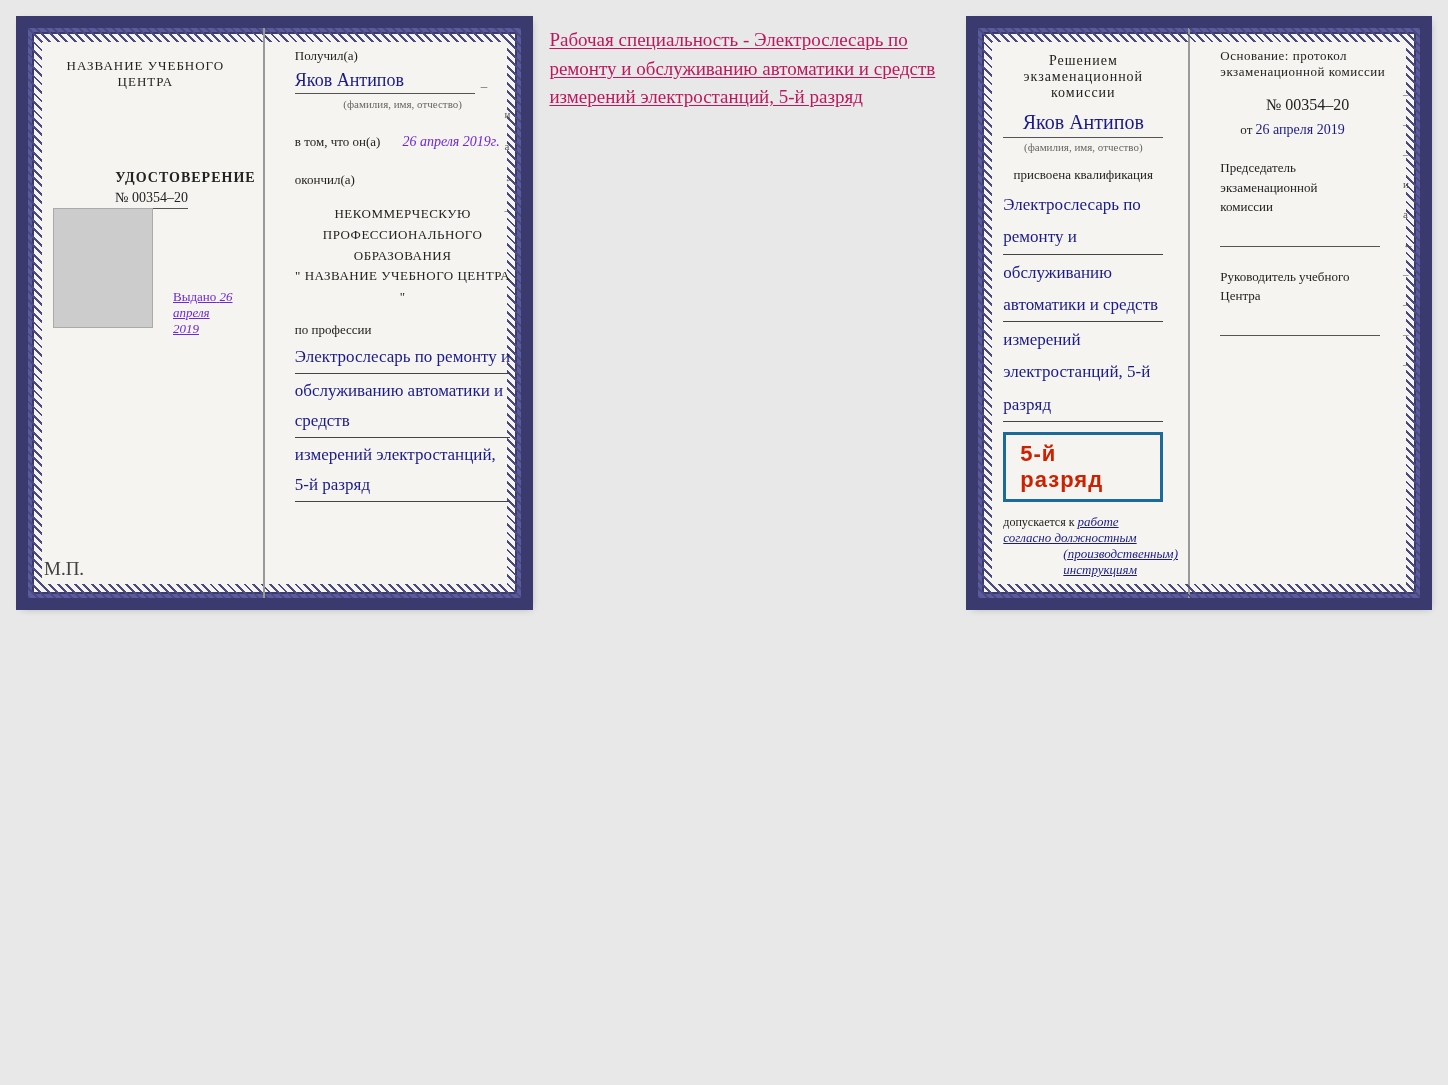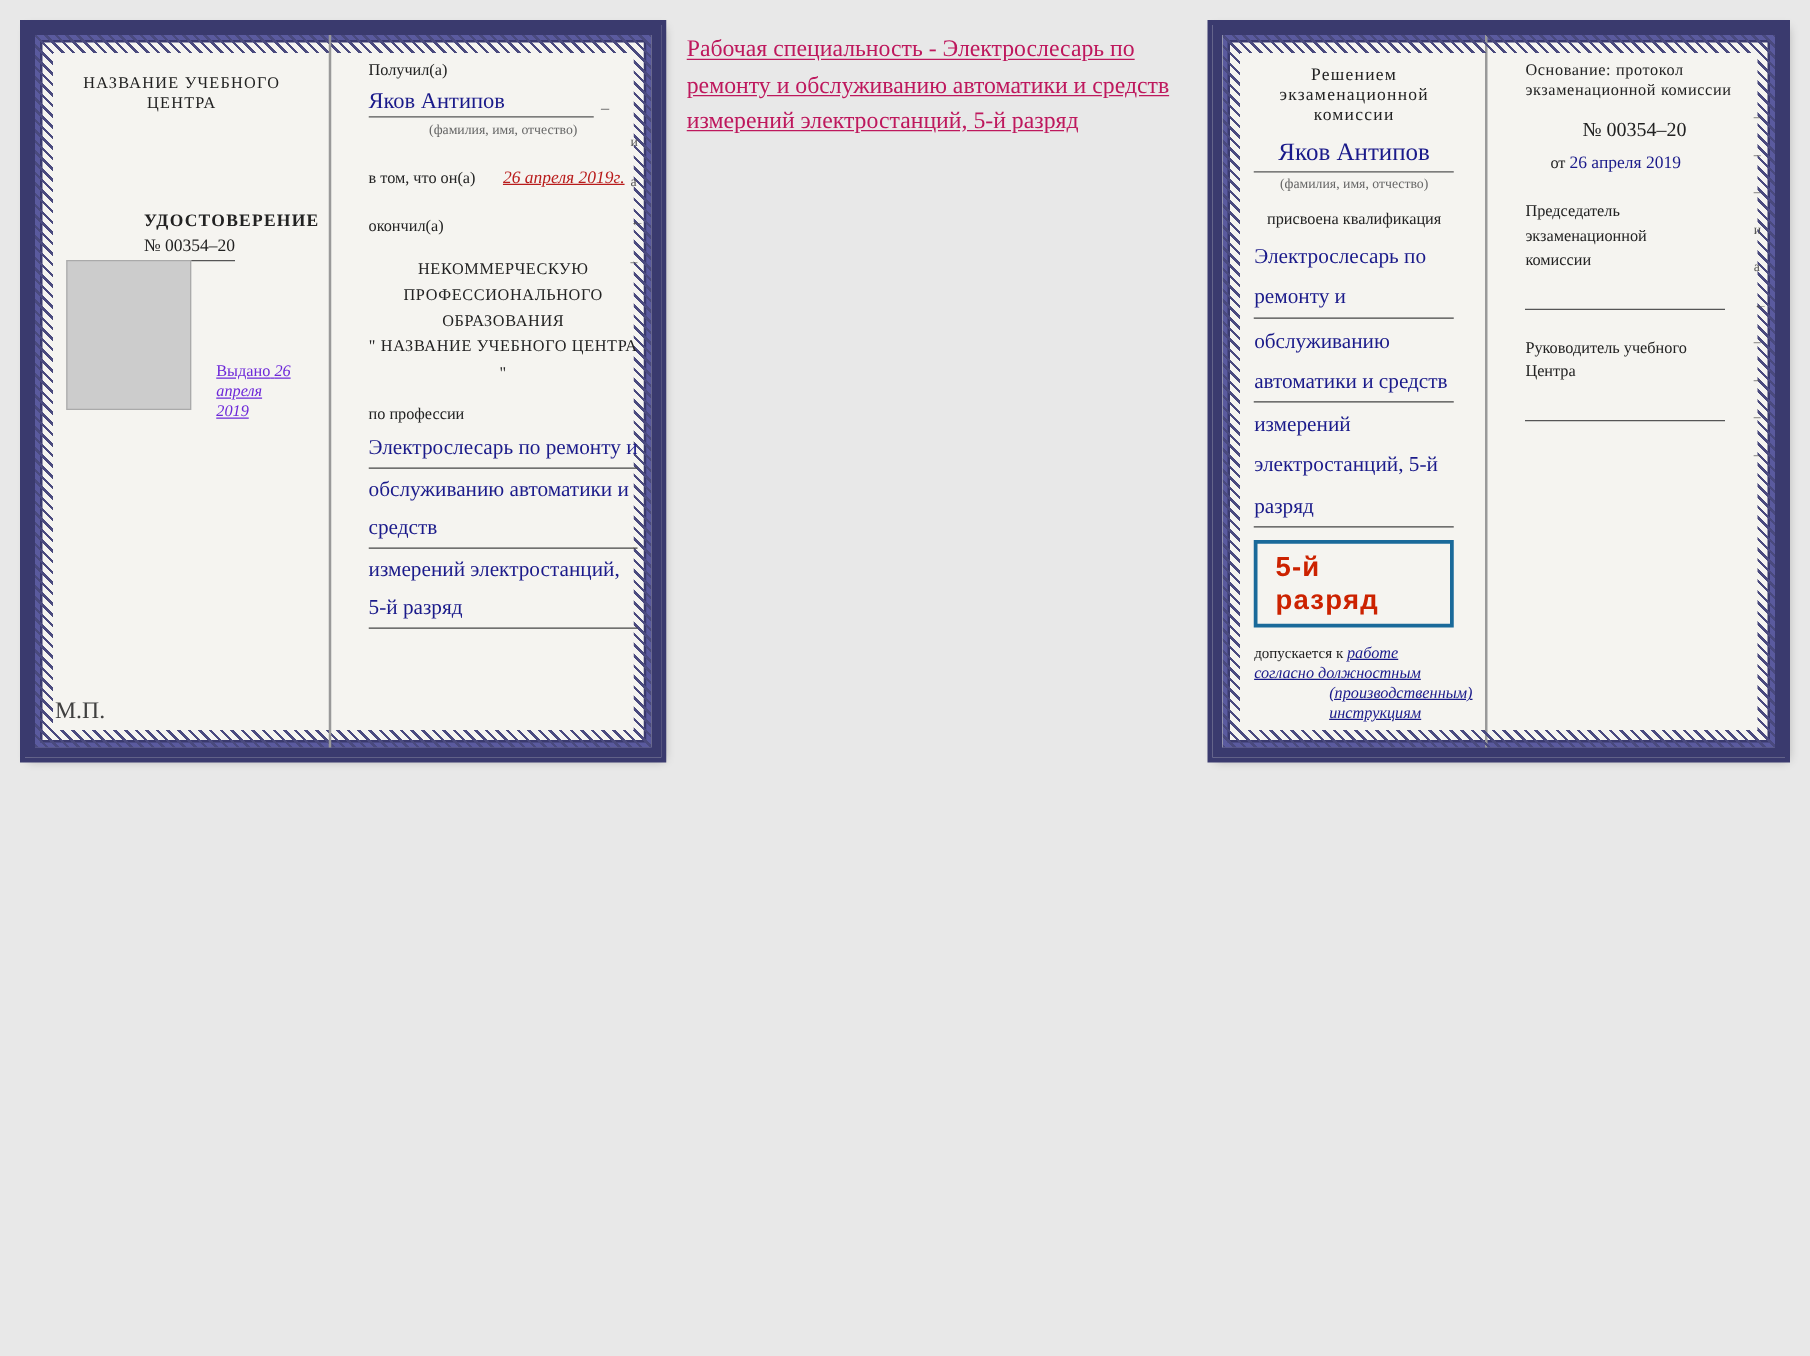--- a/index.html
+++ b/index.html
@@ -171,23 +171,22 @@
       font-size: 13px;
       color: #222;
       margin-bottom: 16px;
       flex-wrap: wrap;
       margin-top: 24px;
     }
 
     .handwritten-date {
       font-family: 'Segoe Script', 'Comic Sans MS', cursive;
       font-size: 14px;
-      color: #b91c1c;
+      color: #6d28d9;
       font-style: italic;
-      text-decoration: underline;
       text-align: center;
     }
 
     .org-block {
       text-align: center;
       font-size: 13px;
       color: #222;
       letter-spacing: 0.5px;
       line-height: 1.6;
       margin-bottom: 14px;

